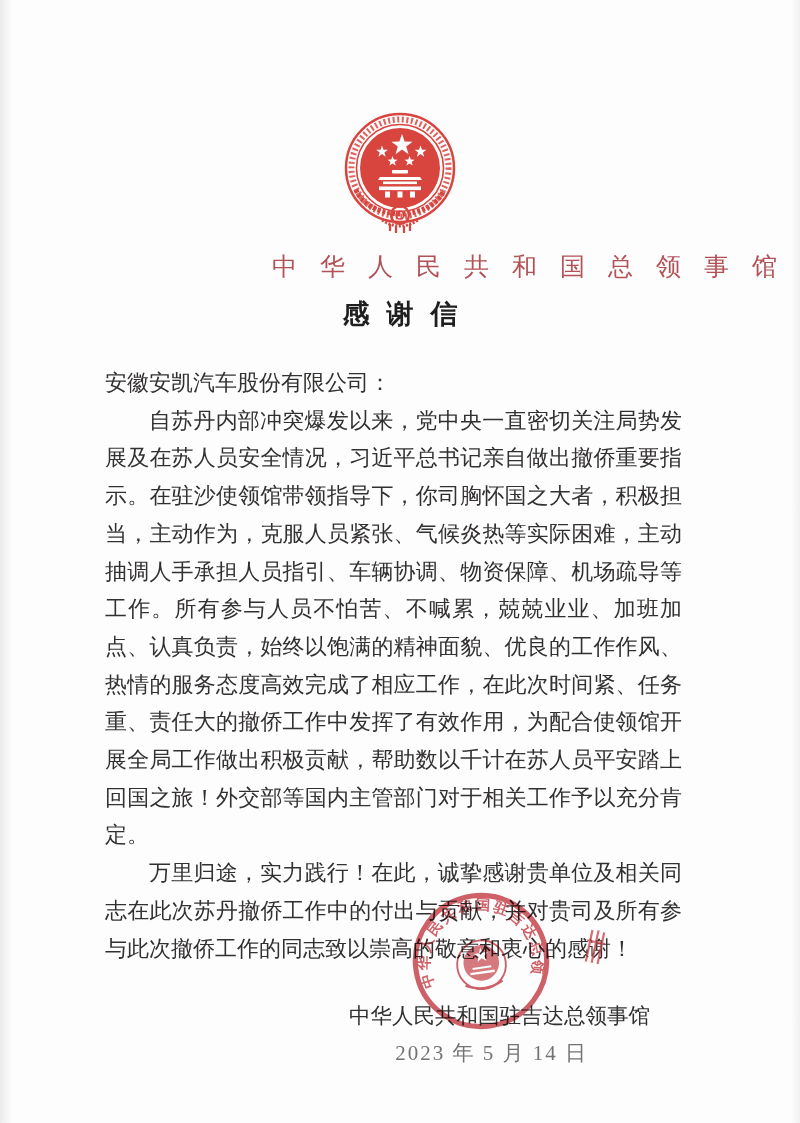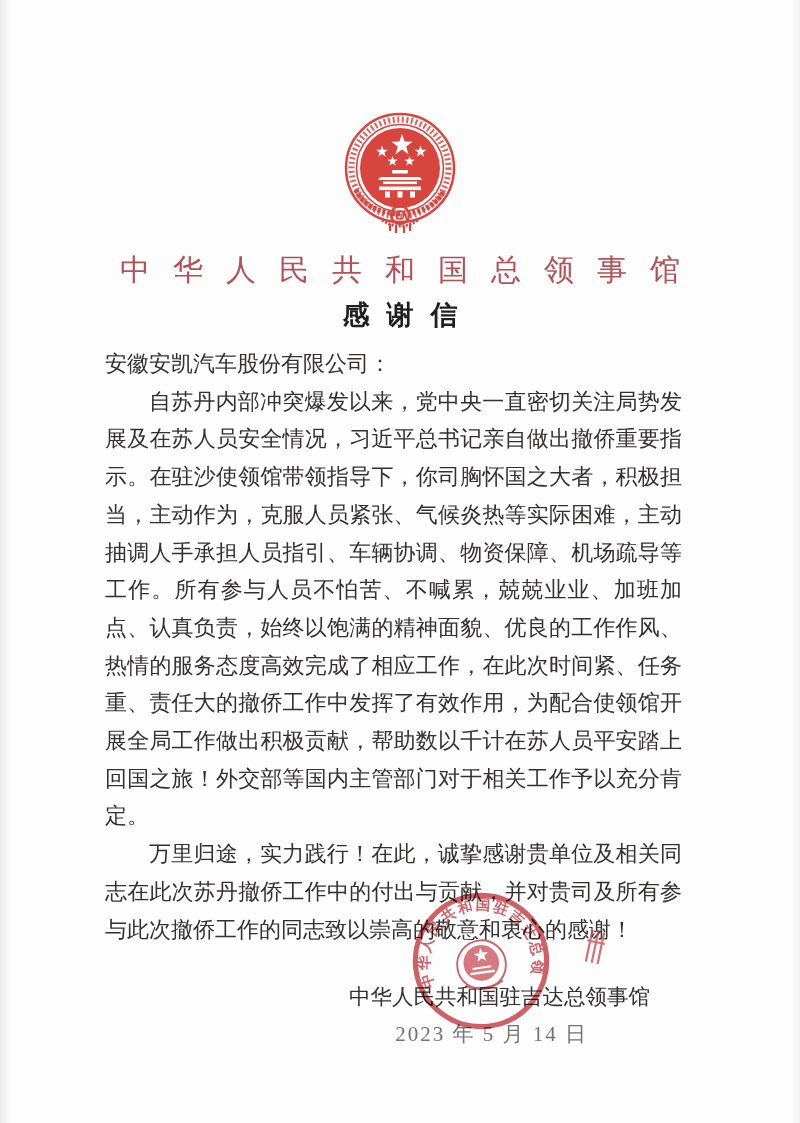--- a/index.html
+++ b/index.html
@@ -25,40 +25,40 @@
     background:linear-gradient(to left, rgba(0,0,0,0.05), rgba(0,0,0,0));
     pointer-events:none;
   }
   .emblem{
     display:block;
     margin:112px auto 0 auto;
     width:124px;height:122px;
   }
   .org-title{
     margin-top:16px;
-    text-align:center;
+    text-align:right;
     color:#b25257;
-    font-size:30px;
+    font-size:25px;
     font-weight:500;
     letter-spacing:23px;
     text-indent:23px;
     white-space:nowrap;
   }
   .letter-title{
-    margin-top:6px;
+    margin-top:13px;
     text-align:center;
     color:#1f1f1f;
     font-family:"Liberation Sans","DejaVu Sans",sans-serif;
     font-size:27px;
     font-weight:bold;
     letter-spacing:17px;
     text-indent:17px;
   }
   .letter-body{
-    margin:12px 118px 0 105px;
+    margin:32px 118px 0 105px;
     color:#333030;
     font-size:22px;
     line-height:37.7px;
     text-align:justify;
     text-justify:inter-ideograph;
   }
   .recipient{ text-indent:0; margin:0; }
   .para{ text-indent:2em; margin:0; }
   .signature-row{
     margin-top:34px;

